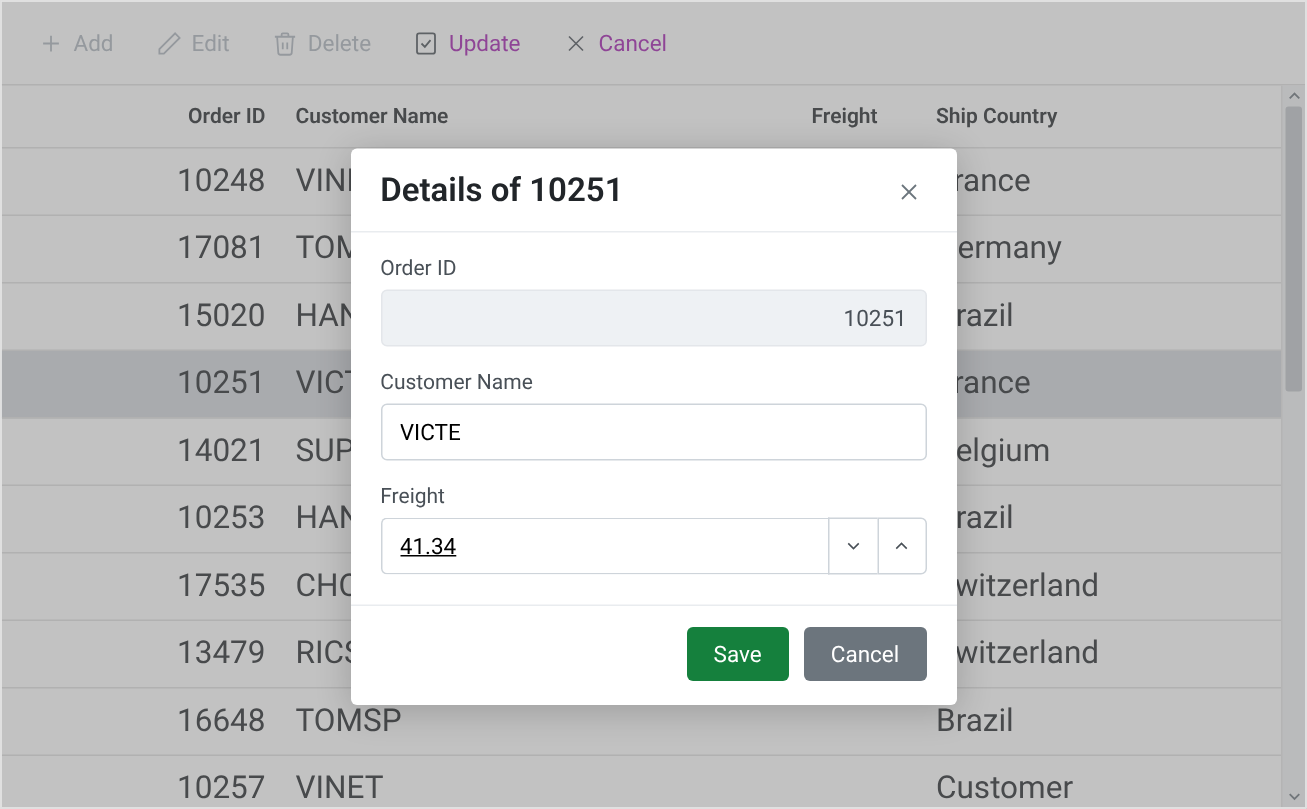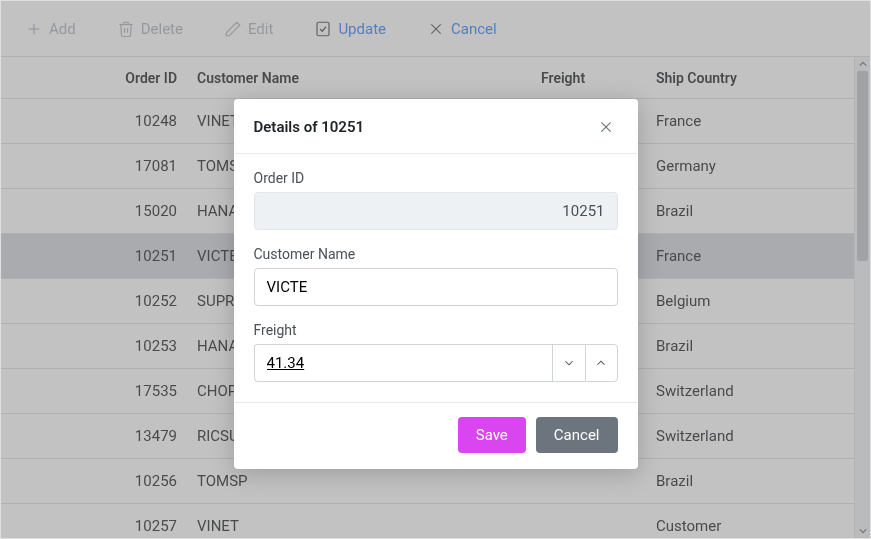--- a/index.html
+++ b/index.html
@@ -11,34 +11,34 @@
     width: 871px;
     height: 539px;
     overflow: hidden;
     position: relative;
     border: 1px solid #e0e0e0;
   }
   
   .toolbar {
     display: flex;
     align-items: center;
-    gap: 17px;
+    gap: 4px;
     padding: 8px 12px;
     border-bottom: 1px solid #e0e0e0;
     height: 56px;
   }
   .toolbar-btn {
     display: flex;
     align-items: center;
     gap: 6px;
     padding: 6px 12px;
     background: transparent;
     border: none;
     font-size: 15px;
-    color: #3b82f6;
+    color: #a21caf;
     cursor: pointer;
     font-family: inherit;
   }
   .toolbar-btn.disabled { color: #adb5bd; cursor: default; }
   .toolbar-btn.disabled .icon svg { stroke: #adb5bd; }
   .toolbar-btn .icon { display:flex; align-items:center; justify-content:center; width:18px; height:18px; }
   .toolbar-btn .icon svg { stroke: #495057; }
   .toolbar-btn.disabled .icon svg { stroke: #adb5bd; }
 
   
@@ -47,28 +47,28 @@
   .grid-header {
     display: flex;
     border-bottom: 1px solid #e0e0e0;
     height: 42px;
     align-items:center;
     font-weight:600;
   }
   .col-orderid { width: 190px; text-align:right; padding-right:14px; }
   .col-customer { width: 350px; text-align:left; padding-left:6px; }
   .col-freight { width: 75px; text-align:left; }
-  .col-ship { flex:1; text-align:left; padding-left:8px;margin-left:32px; }
+  .col-ship { flex:1; text-align:left; padding-left:8px; }
   .grid-body { }
   .grid-row {
     display:flex;
     height: 45px;
     align-items:center;
     border-bottom:1px solid #e0e0e0;
-    font-size:15px;
+    font-size:21px;
   }
   .grid-row.selected { background:#d1d5db; }
   .sb {
     width:16px;
     background:#f1f3f5;
     position:relative;
     border-left:1px solid #e5e5e5;
   }
   .sb-track { position:absolute; top:14px; bottom:14px; left:0; right:0; }
   .sb-thumb { position:absolute; left:2px; right:2px; top:0; height:42%; background:#c1c5ca; border-radius:2px; }
@@ -90,21 +90,21 @@
     box-shadow: 0 4px 24px rgba(0,0,0,0.2);
     display:flex;
     flex-direction:column;
     max-height: 440px;
   }
   .dialog-header {
     display:flex; align-items:center; justify-content:space-between;
     padding: 16px 20px 14px 20px;
     border-bottom:1px solid #e9ecef;
   }
-  .dialog-title { font-size:15px; font-weight:600; }
+  .dialog-title { font-size:22px; font-weight:600; }
   .dialog-close { width:24px; height:24px; display:flex; align-items:center; justify-content:center; cursor:pointer; color:#6c757d; }
   .dialog-body {
     padding: 16px 20px 4px 20px;
     overflow:auto;
     flex:1;
   }
   .field { margin-bottom: 16px; }
   .field-label { font-size:14px; color:#495057; margin-bottom:6px; display:block; }
   .field-input {
     width:100%;
@@ -134,54 +134,54 @@
   .dialog-footer {
     display:flex; justify-content:flex-end; gap:10px;
     padding:14px 20px 16px 20px;
     border-top:1px solid #e9ecef;
   }
   .btn {
     height:36px; padding:0 18px;
     border-radius:4px; border:none;
     font-size:15px; font-family:inherit; cursor:pointer;
   }
-  .btn-primary { background:#d946ef; color:#fff; }
+  .btn-primary { background:#15803d; color:#fff; }
   .btn-secondary { background:#6c757d; color:#fff; }
 </style>
 </head>
 <body>
 
 <div class="toolbar">
   <button class="toolbar-btn disabled">
     <span class="icon">
       <svg width="18" height="18" viewBox="0 0 24 24" fill="none" stroke-width="1.6">
           <line x1="12" y1="5" x2="12" y2="19"></line>
           <line x1="5" y1="12" x2="19" y2="12"></line>
         </svg>
     </span>
     <span>Add</span>
+  </button>
+  <button class="toolbar-btn disabled">
+    <span class="icon">
+      <svg width="18" height="18" viewBox="0 0 24 24" fill="none" stroke-width="1.6">
+          <path d="M17 3l4 4L7 21H3v-4L17 3z"></path>
+        </svg>
+    </span>
+    <span>Edit</span>
   </button>
   <button class="toolbar-btn disabled">
     <span class="icon">
       <svg width="18" height="18" viewBox="0 0 24 24" fill="none" stroke-width="1.6">
           <polyline points="3 6 5 6 21 6"></polyline>
           <path d="M19 6l-1 14a2 2 0 0 1-2 2H8a2 2 0 0 1-2-2L5 6"></path>
           <path d="M10 11v6M14 11v6"></path>
           <path d="M9 6V4a1 1 0 0 1 1-1h4a1 1 0 0 1 1 1v2"></path>
         </svg>
     </span>
     <span>Delete</span>
-  </button>
-  <button class="toolbar-btn disabled">
-    <span class="icon">
-      <svg width="18" height="18" viewBox="0 0 24 24" fill="none" stroke-width="1.6">
-          <path d="M17 3l4 4L7 21H3v-4L17 3z"></path>
-        </svg>
-    </span>
-    <span>Edit</span>
   </button>
   <button class="toolbar-btn">
     <span class="icon">
       <svg width="18" height="18" viewBox="0 0 24 24" fill="none" stroke-width="1.6">
           <rect x="4" y="3" width="16" height="18" rx="2"></rect>
           <polyline points="8 12 11 15 16 9"></polyline>
         </svg>
     </span>
     <span>Update</span>
   </button>
@@ -223,21 +223,21 @@
           <div class="col-freight"></div>
           <div class="col-ship">Brazil</div>
         </div>
         <div class="grid-row selected">
           <div class="col-orderid">10251</div>
           <div class="col-customer">VICTE</div>
           <div class="col-freight"></div>
           <div class="col-ship">France</div>
         </div>
         <div class="grid-row">
-          <div class="col-orderid">10252</div>
+          <div class="col-orderid">14021</div>
           <div class="col-customer">SUPRD</div>
           <div class="col-freight"></div>
           <div class="col-ship">Belgium</div>
         </div>
         <div class="grid-row">
           <div class="col-orderid">10253</div>
           <div class="col-customer">HANAR</div>
           <div class="col-freight"></div>
           <div class="col-ship">Brazil</div>
         </div>
@@ -247,21 +247,21 @@
           <div class="col-freight"></div>
           <div class="col-ship">Switzerland</div>
         </div>
         <div class="grid-row">
           <div class="col-orderid">13479</div>
           <div class="col-customer">RICSU</div>
           <div class="col-freight"></div>
           <div class="col-ship">Switzerland</div>
         </div>
         <div class="grid-row">
-          <div class="col-orderid">10256</div>
+          <div class="col-orderid">16648</div>
           <div class="col-customer">TOMSP</div>
           <div class="col-freight"></div>
           <div class="col-ship">Brazil</div>
         </div>
         <div class="grid-row">
           <div class="col-orderid">10257</div>
           <div class="col-customer">VINET</div>
           <div class="col-freight"></div>
           <div class="col-ship">Customer</div>
         </div>

